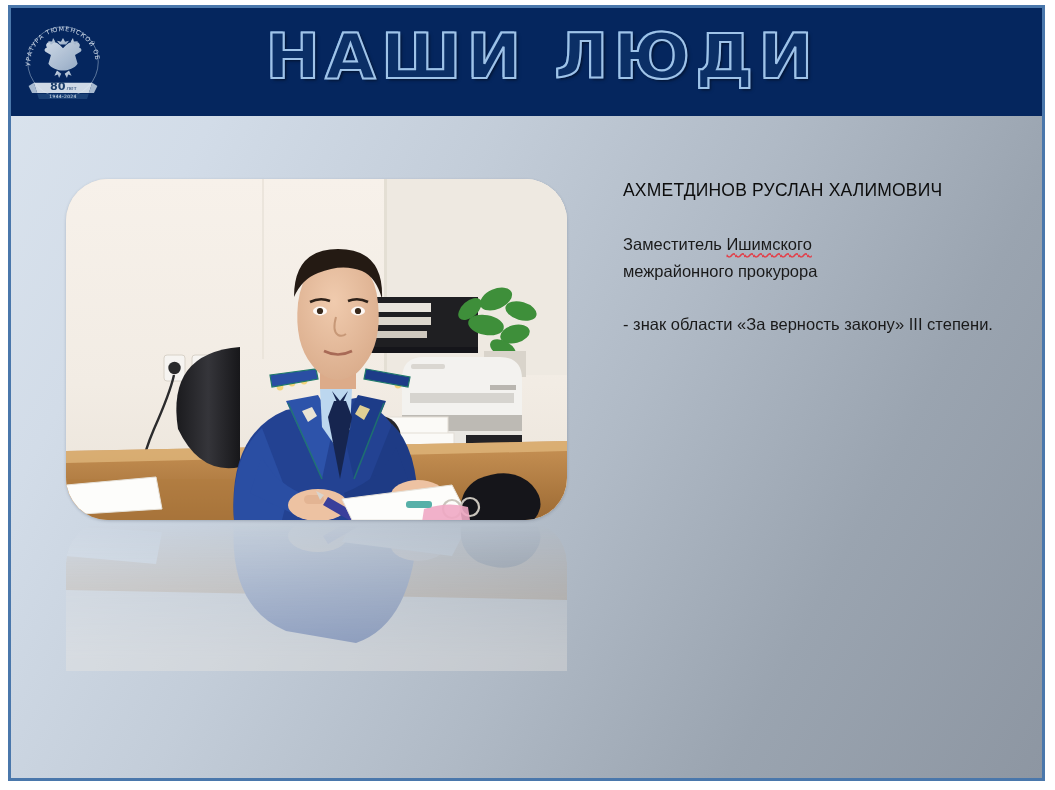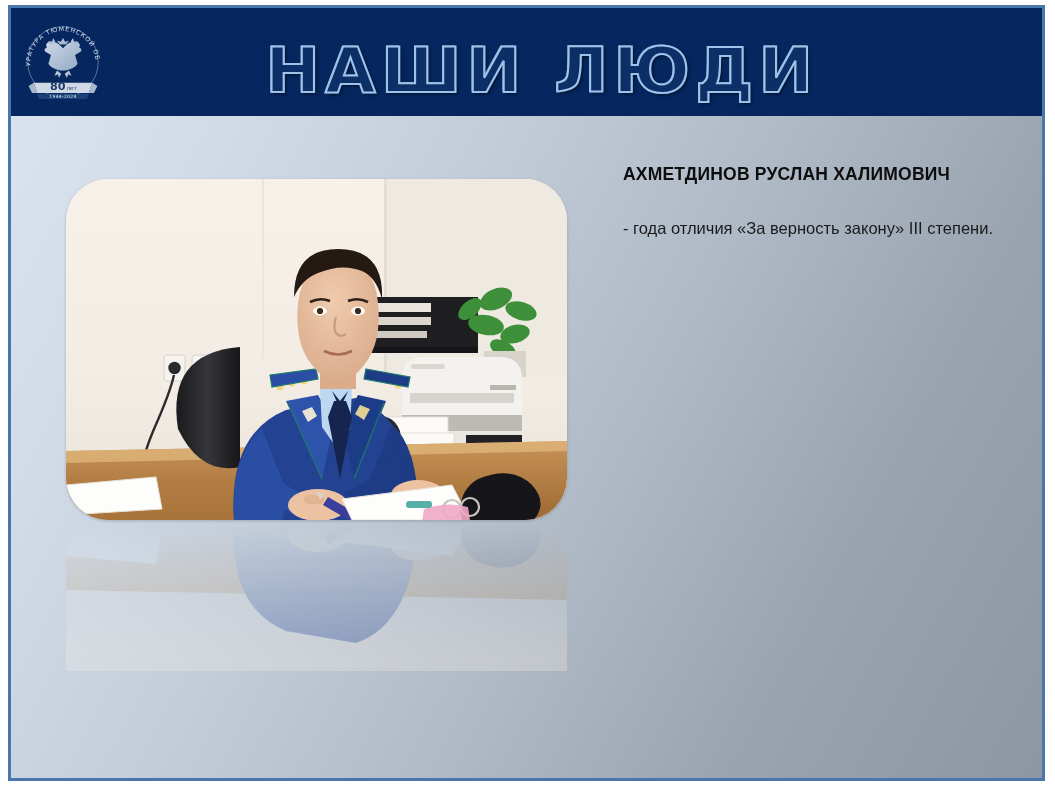--- a/index.html
+++ b/index.html
@@ -40,23 +40,23 @@
     background:linear-gradient(135deg,#2f5f96 0%,#2a5versus 0%,#305f94 12%,#27558a 45%,#1d4275 75%,#16355f 100%);
     overflow:hidden;
   }
   #emblem{
     position:absolute;left:50%;top:50%;
     transform:translate(-50%,-50%);
     width:86px;height:86px;
   }
 
   #title-wrap{
-    position:absolute;left:0;top:0;
+    position:absolute;left:0;top:12px;
     width:100%;height:124px;
-    display:flex;align-items:center;justify-content:center;
+    display:flex;align-items:flex-start;justify-content:center;
     pointer-events:none;
   }
   #slide-title{
     font-family:"DejaVu Sans","Liberation Sans",sans-serif;
     font-weight:bold;
     font-size:62px;
     letter-spacing:5px;
     color:#0b2f66;
     -webkit-text-stroke:2px #9fc3e8;
     text-shadow:
@@ -96,25 +96,25 @@
 
   
   #text-col{
     position:absolute;left:612px;top:152px;
     width:400px;
     color:#1a1a1a;
     font-size:16.5px;
     line-height:27px;
   }
   #person-name{
-    font-weight:bold;
+    font-weight:normal;
     font-size:17.5px;
     line-height:29px;
     letter-spacing:.2px;
-    margin:0 0 26px 0;
+    margin:16px 0 26px 0;
     color:#0d0d0d;
   }
   .para{margin:0 0 26px 0;}
   .para:last-child{margin-bottom:0;}
   .tight{margin-bottom:0;}
   .misspelled{
     text-decoration:underline wavy #e2404a;
     text-decoration-skip-ink:none;
     text-underline-offset:2px;
   }
@@ -330,18 +330,22 @@
       <path d="M412 300 q34 -14 54 6 q16 18 2 35 l-72 0 q-6 -28 16 -41 z" fill="#15151a"></path>
       <path d="M262 318 l38 22 l-5 8 l-38 -22 z" fill="#3a3f9b"></path>
       <path d="M0 306 L90 298 L96 330 L0 336 Z" fill="#fdfdfb"></path>
     </svg>
   </div>
 
   <div id="text-col">
 
     <div id="person-name">АХМЕТДИНОВ РУСЛАН ХАЛИМОВИЧ</div>
 
-
-
-    <div class="para">- года отличия «За верность закону» III степени.</div>
+    <div class="para tight">
+      <span>Заместитель </span><span class="misspelled">Ишимского</span>
+    </div>
+    <div class="para">межрайонного прокурора</div>
+
+
+    <div class="para">- знак области «За верность закону» III степени.</div>
   </div>
 
 </div>
 
 </body></html>

